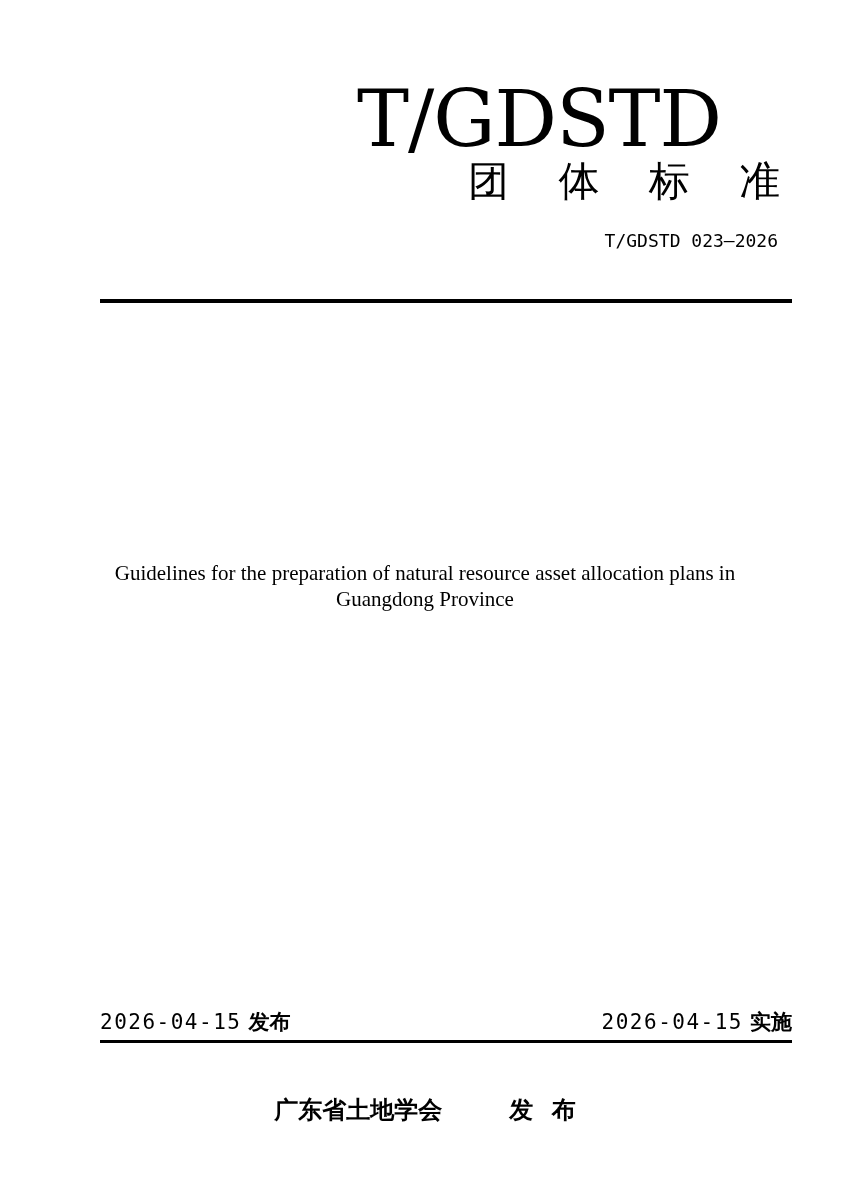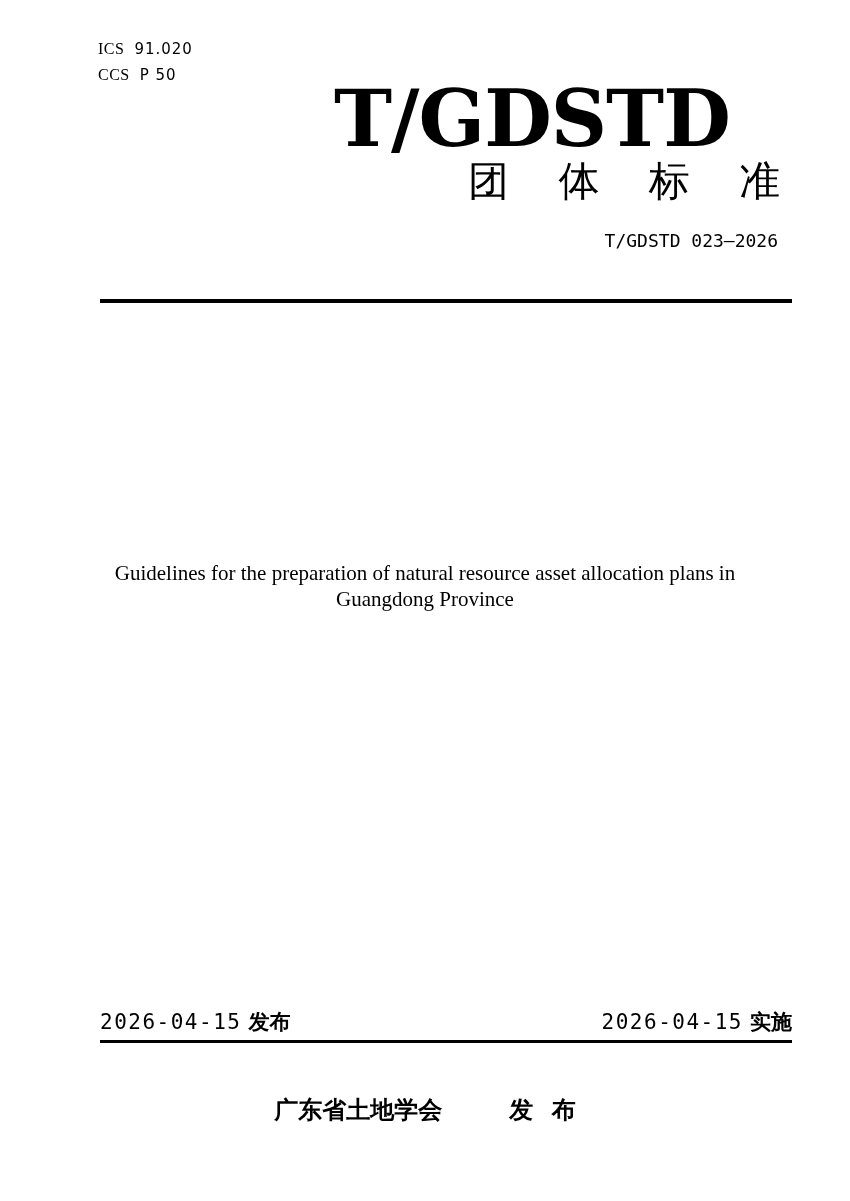--- a/index.html
+++ b/index.html
@@ -33,24 +33,24 @@
   .code-value {
     font-family: "DejaVu Sans", "Liberation Sans", sans-serif;
     font-size: 15px;
     margin-left: 10px;
     letter-spacing: 1px;
   }
 
   
   .logo {
     position: absolute;
-    left: 334px;
+    left: 357px;
     top: 80px;
     font-family: "DejaVu Serif", "Liberation Serif", serif;
-    font-weight: bold;
+    font-weight: normal;
     font-size: 78px;
     line-height: 1;
     letter-spacing: -1px;
     white-space: nowrap;
   }
 
   
   .org-type {
     position: absolute;
     left: 468px;
@@ -154,28 +154,20 @@
   .publish-label {
     margin-left: 67px;
     word-spacing: 12px;
   }
 </style>
 </head>
 <body>
 
 <div class="page">
 
-  <div class="ics-block">
-    <div>
-      <span class="code-label">ICS</span><span class="code-value">91.020</span>
-    </div>
-    <div>
-      <span class="code-label">CCS</span><span class="code-value">P 50</span>
-    </div>
-  </div>
 
   <div class="logo">T/GDSTD</div>
 
   <div class="org-type">团 体 标 准</div>
 
   <div class="std-number">T/GDSTD 023—2026</div>
 
   <div class="rule-top"></div>
 
 

